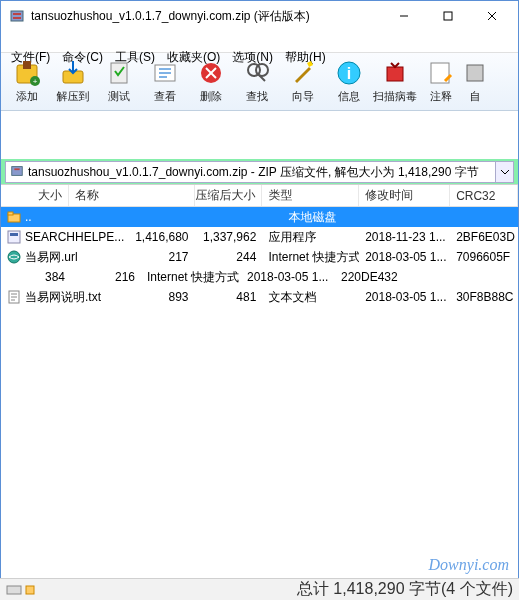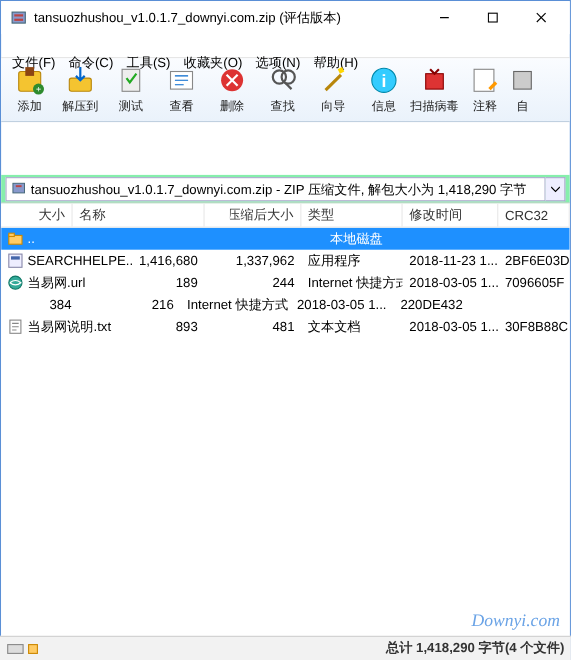--- a/index.html
+++ b/index.html
@@ -18,27 +18,27 @@
 .pathbar .input { flex: 1; height: 22px; border: 1px solid #aac; background: #fff; display: flex; align-items: center; padding: 0 4px; gap: 4px; font-size: 12px; }
 .pathbar .drop { width: 18px; height: 22px; border: 1px solid #aac; border-left: none; background: #eef; display: flex; align-items: center; justify-content: center; }
 .header-row { height: 22px; display: flex; background: #fff; border-bottom: 1px solid #e0e0e0; }
 .header-row .col { padding: 3px 6px; font-size: 12px; color: #333; border-right: 1px solid #e8e8e8; display: flex; align-items: center; overflow: hidden; white-space: nowrap; }
 .list { height: 400px; overflow: auto; background: #fff; }
 .row { height: 20px; display: flex; align-items: center; font-size: 12px; }
 .row.updir { background: #1e90ff; color: #fff; }
 .cell { padding: 0 6px; overflow: hidden; white-space: nowrap; text-overflow: ellipsis; display: flex; align-items: center; gap: 4px; }
 .file-ico { width: 14px; height: 14px; flex-shrink: 0; }
 .num { justify-content: flex-end; }
-.statusbar { position: absolute; bottom: 0; left: 0; right: 0; height: 22px; border-top: 1px solid #d0d0d0; background: #f2f2f2; display: flex; align-items: center; padding: 0 6px; font-size: 12px; color: #333; font-weight: bold; }
+.statusbar { position: absolute; bottom: 0; left: 0; right: 0; height: 22px; border-top: 1px solid #d0d0d0; background: #f2f2f2; display: flex; align-items: center; padding: 0 6px; font-size: 16px; color: #333; }
 .statusbar .left-ico { display: flex; gap: 2px; }
 .statusbar .summary { flex: 1; text-align: right; }
 .watermark { position: absolute; right: 10px; bottom: 26px; font-size: 16px; font-style: italic; color: #6aa3e6; font-family: Georgia, serif; pointer-events: none; }
 .c-name { width: 130px; }
 .c-size { width: 70px; }
-.c-packed { width: 70px; margin-left: 23px; }
+.c-packed { width: 70px; }
 .c-type { width: 100px; }
 .c-date { width: 94px; text-align: right; }
 .c-crc { width: 70px; }
 </style>
 </head>
 <body>
 
 <div class="titlebar">
   <span class="app-icon">
     <svg viewBox="0 0 16 16">
@@ -237,21 +237,21 @@
         <div class="cell c-crc">2BF6E03D</div>
       </div>
       <div class="row">
         <div class="cell c-name">
           <span class="file-ico"><svg viewBox="0 0 14 14">
               <circle cx="7" cy="7" r="6" fill="#3a9" stroke="#176"></circle>
               <path d="M2 7 Q7 3 12 7 Q7 11 2 7" fill="none" stroke="#fff"></path>
             </svg></span>
           <span>当易网.url</span>
         </div>
-        <div class="cell c-size num">189</div>
+        <div class="cell c-size num">217</div>
         <div class="cell c-packed num">244</div>
         <div class="cell c-type">Internet 快捷方式</div>
         <div class="cell c-date">2018-03-05 1...</div>
         <div class="cell c-crc">7096605F</div>
       </div>
       <div class="row">
         <div class="cell c-size num">384</div>
         <div class="cell c-packed num">216</div>
         <div class="cell c-type">Internet 快捷方式</div>
         <div class="cell c-date">2018-03-05 1...</div>

